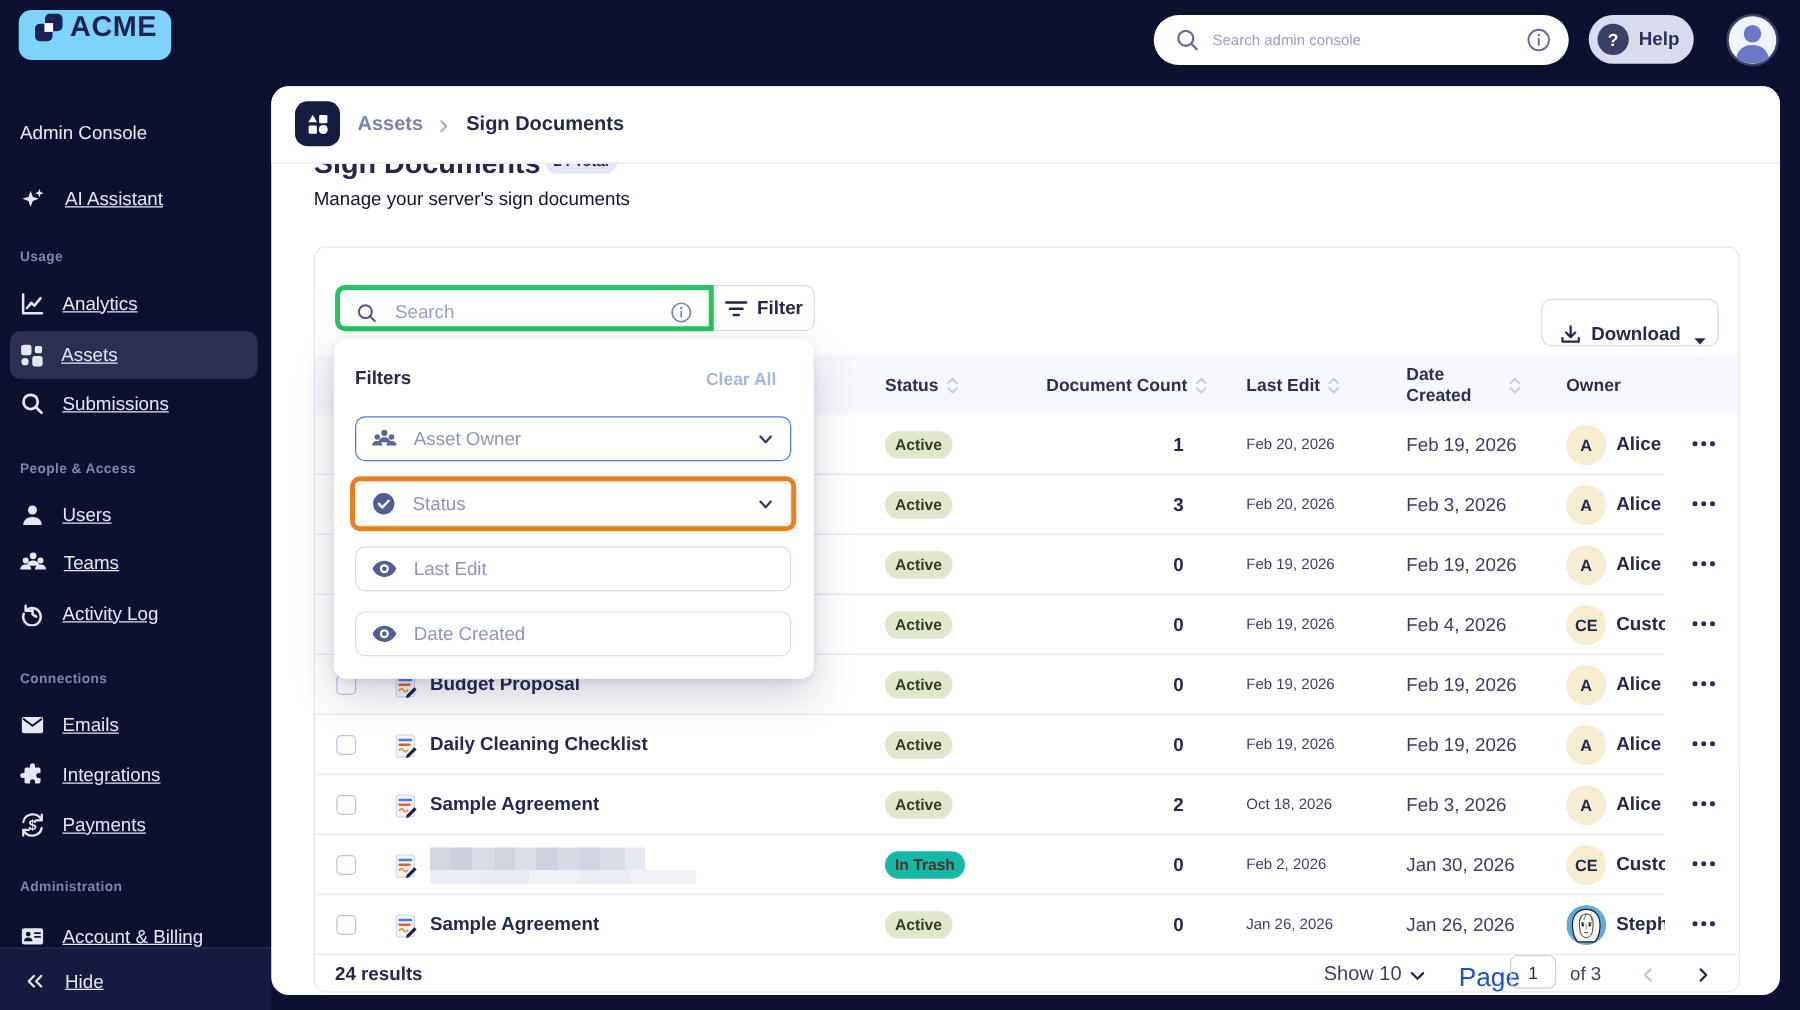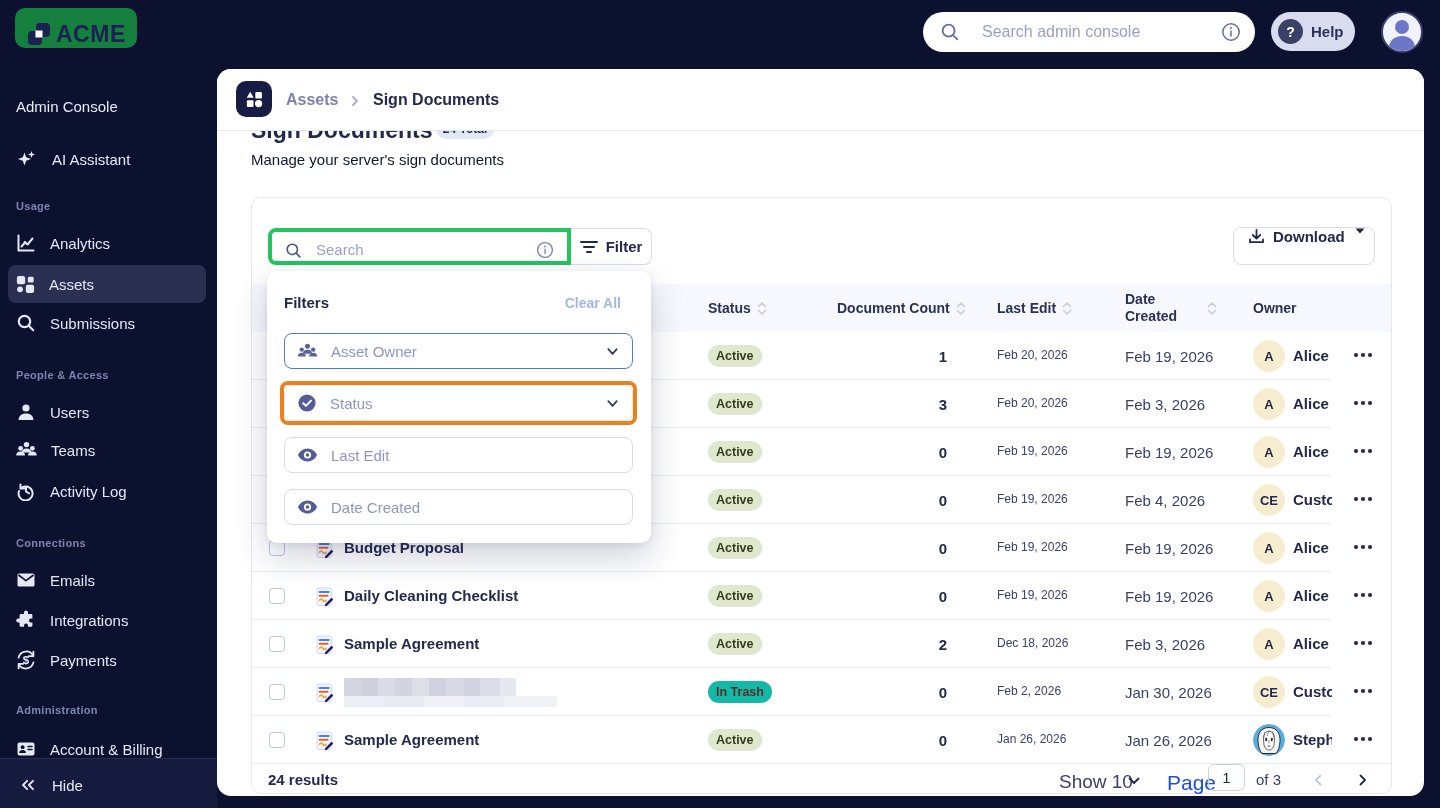--- a/index.html
+++ b/index.html
@@ -1,59 +1,59 @@
 <!DOCTYPE html>
 <html><head>
 <meta charset="utf-8">
 <style>
   * { margin:0; padding:0; box-sizing:border-box; }
   html,body { width:1440px; height:808px; overflow:hidden; }
   body { font-family:"Liberation Sans", sans-serif; background:#0d1130; position:relative; }
 
   
   #topbar { position:absolute; left:0; top:0; width:1440px; height:64px; background:#0d1130; }
-  #logo { position:absolute; left:15px; top:8px; width:122px; height:40px; background:#15803d; border-radius:10px; display:flex; align-items:flex-end; }
+  #logo { position:absolute; left:15px; top:8px; width:122px; height:40px; background:#7dd3fc; border-radius:10px; display:flex; align-items:flex-start; }
   #logo svg { margin-left:10px; }
   #logo .word { font-size:23px; font-weight:bold; color:#1b2150; letter-spacing:0.5px; margin-left:3px; }
   #topsearch { position:absolute; left:923px; top:12px; width:332px; height:40px; background:#fff; border-radius:20px; display:flex; align-items:center; }
-  #topsearch .ph { color:#99a0c2; font-size:16px; margin-left:21px; }
+  #topsearch .ph { color:#99a0c2; font-size:12px; margin-left:9px; }
   #topsearch .info { position:absolute; right:14px; top:10px; }
   #helpbtn { position:absolute; left:1271px; top:12px; width:84px; height:39px; background:#d9dcee; border-radius:20px; display:flex; align-items:center; }
   #helpbtn .q { width:25px; height:25px; margin-left:7px; border-radius:50%; background:#3b4166; color:#fff; font-size:14px; font-weight:bold; display:flex; align-items:center; justify-content:center; }
   #helpbtn .t { font-size:15px; font-weight:bold; color:#2c3157; margin-left:8px; }
   #avatar { position:absolute; left:1381px; top:11px; width:42px; height:42px; border-radius:50%; background:#f0f3fc; border:2px solid #3a406a; overflow:hidden; }
 
   
   #sidebar { position:absolute; left:0; top:64px; width:217px; height:744px; background:#0d1130; }
   .sb-title { position:absolute; left:16px; color:#e8eaf5; font-size:15px; }
   .sb-label { position:absolute; left:16px; color:#7d85ae; font-size:11px; font-weight:bold; letter-spacing:0.3px; }
   .sb-item { position:absolute; left:0; width:217px; height:38px; display:flex; align-items:center; }
   .sb-item svg { margin-left:16px; flex:none; }
-  .sb-item .tx { color:#e4e8f4; font-size:15px; margin-left:14px; white-space:nowrap; }
+  .sb-item .tx { color:#e4e8f4; font-size:15px; margin-left:14px; white-space:nowrap;text-decoration:underline; }
   .sb-active { position:absolute; left:8px; top:201px; width:198px; height:38px; background:#2b3052; border-radius:8px; }
   #hidebar { position:absolute; left:0; top:694px; width:217px; height:50px; background:#151a3e; border-top:1px solid #262c52; }
 
   
   #card { position:absolute; left:217px; top:69px; width:1207px; height:727px; background:#fff; border-radius:14px; overflow:hidden; }
   #pagehead { position:absolute; left:34px; top:50px; font-size:23px; font-weight:bold; color:#23294e; line-height:23px; }
   #badge { position:absolute; left:219px; top:50px; width:58px; height:20px; background:#e3e6f4; border-radius:10px; color:#23294e; font-size:12px; font-weight:bold; text-align:center; line-height:20px; }
   #crumbbar { position:absolute; left:0; top:0; width:1207px; height:62px; background:#fff; border-bottom:1px solid #e5e7f0; z-index:30; }
   #crumbtile { position:absolute; left:19px; top:12px; width:36px; height:36px; border-radius:10px; background:#171c45; display:flex; align-items:center; justify-content:center; }
   .crumb-a { position:absolute; left:69px; top:22px; font-size:16px; font-weight:bold; color:#7b83ad; }
   .crumb-b { position:absolute; left:156px; top:22px; font-size:16px; font-weight:bold; color:#23294e; }
   #subtitle { position:absolute; left:34px; top:82px; font-size:15px; color:#0f172a; }
 
   
   #tbox { position:absolute; left:34px; top:128px; width:1141px; height:597px; border:1px solid #e6e8f1; border-radius:10px; }
   #searchgrp { position:absolute; left:16px; top:30px; height:37px; display:flex; }
   #tsearch { width:303px; height:37px; border:4px solid #22c55e; border-radius:8px 0 0 8px; position:relative;padding-left:32px; }
   #tsearch .ph { position:absolute; left:44px; top:9px; font-size:15px; color:#9aa2c4; }
   #tfilter { width:81px; height:37px; border:1px solid #d8dce9; border-left:none; border-radius:0 8px 8px 0; display:flex; align-items:center; justify-content:center; gap:8px; }
   #tfilter .t { font-size:15px; font-weight:bold; color:#23294e; }
-  #download { position:absolute; left:981px; top:29px; width:142px; height:38px; border:1px solid #d8dce9; border-radius:8px; display:flex; align-items:flex-start; }
+  #download { position:absolute; left:981px; top:41px; width:142px; height:38px; border:1px solid #d8dce9; border-radius:8px; display:flex; align-items:flex-end; }
   #download .t { font-size:15px; font-weight:bold; color:#23294e; margin-left:8px; }
   #thead { position:absolute; left:0; top:86px; width:1139px; height:48px; background:#f7f8fd; }
   .hcell { position:absolute; font-size:14px; font-weight:bold; color:#2a3157; display:flex; align-items:center; gap:6px; }
   .row { position:absolute; left:0; width:1139px; height:48px; }
   .rline { position:absolute; left:0; bottom:0; width:1079px; border-bottom:1px solid #e8eaf2; }
   .cbox { position:absolute; left:17px; top:16px; width:16px; height:16px; border:1.5px solid #bcc3e8; border-radius:4px; background:#fff; }
   .dicon { position:absolute; left:64px; top:15px; }
   .rname { position:absolute; left:92px; top:15px; font-size:15px; font-weight:bold; color:#23294e; white-space:nowrap; }
   .chip { position:absolute; left:456px; top:13px; height:22px; border-radius:11px; font-size:12.5px; font-weight:bold; padding:0 8px; line-height:22px; }
   .chip.g { background:#dfe8cd; color:#333d22; }
@@ -438,21 +438,21 @@
       <div class="dicon"><svg width="19" height="20" viewBox="0 0 19 20">
             <rect x="1" y="1" width="14.5" height="17.5" rx="2" fill="#f2f5fd" stroke="#ccd8f2" stroke-width="0.9"></rect>
             <line x1="3.6" y1="5" x2="12.8" y2="5" stroke="#4b7de0" stroke-width="1.9" stroke-linecap="round"></line>
             <line x1="3.6" y1="8.8" x2="11.6" y2="8.8" stroke="#e2622c" stroke-width="1.9" stroke-linecap="round"></line>
             <path d="M3.6 13.2 q1.6 -2.4 3.2 0 q1.6 2.4 3.2 0" fill="none" stroke="#e8a13c" stroke-width="1.7" stroke-linecap="round"></path>
             <path d="M9.3 16.9 L15.5 10.7 L17.3 12.5 L11.1 18.7 L8.8 19.3 Z" fill="#1b2150"></path>
           </svg></div>
       <div class="rname">Sample Agreement</div>
       <div class="chip g">Active</div>
       <div class="cnt">2</div>
-      <div class="d1">Dec 18, 2026</div>
+      <div class="d1">Oct 18, 2026</div>
       <div class="d2">Feb 3, 2026</div>
       <div class="avt">A</div>
       <div class="oname">Alice</div>
       <div class="dots">
           <i></i>
           <i></i>
           <i></i>
         </div>
     </div>
     <div class="row" style="top:470px">
@@ -509,21 +509,21 @@
         </div>
       <div class="oname">Stephanie</div>
       <div class="dots">
           <i></i>
           <i></i>
           <i></i>
         </div>
     </div>
     <div id="tfoot">
       <div style="position:absolute;left:16px;top:6px;font-size:15px;font-weight:bold;color:#23294e">24 results</div>
-      <div style="position:absolute;left:807px;top:6px;font-size:19px;color:#3a4168">Show 10</div>
+      <div style="position:absolute;left:807px;top:6px;font-size:16px;color:#3a4168">Show 10</div>
       <svg width="12" height="8" viewBox="0 0 12 8" style="position:absolute;left:876px;top:12px">
           <path d="M1.5 1.5 L6 6 L10.5 1.5" fill="none" stroke="#23294e" stroke-width="1.8" stroke-linecap="round" stroke-linejoin="round"></path>
         </svg>
       <div style="position:absolute;left:915px;top:6px;font-size:21px;color:#1d4ed8">Page</div>
       <div style="position:absolute;left:956px;top:-1px;width:37px;height:27px;border:1px solid #ccd2e6;border-radius:6px;font-size:14px;color:#23294e;text-align:center;line-height:27px">1</div>
       <div style="position:absolute;left:1004px;top:6px;font-size:15px;color:#3a4168">of 3</div>
       <svg width="14" height="14" viewBox="0 0 14 14" style="position:absolute;left:1060px;top:8px">
           <path d="M8.5 2.5 L4 7 L8.5 11.5" fill="none" stroke="#c3c8dd" stroke-width="1.8" stroke-linecap="round" stroke-linejoin="round"></path>
         </svg>
       <svg width="14" height="14" viewBox="0 0 14 14" style="position:absolute;left:1103px;top:8px">

